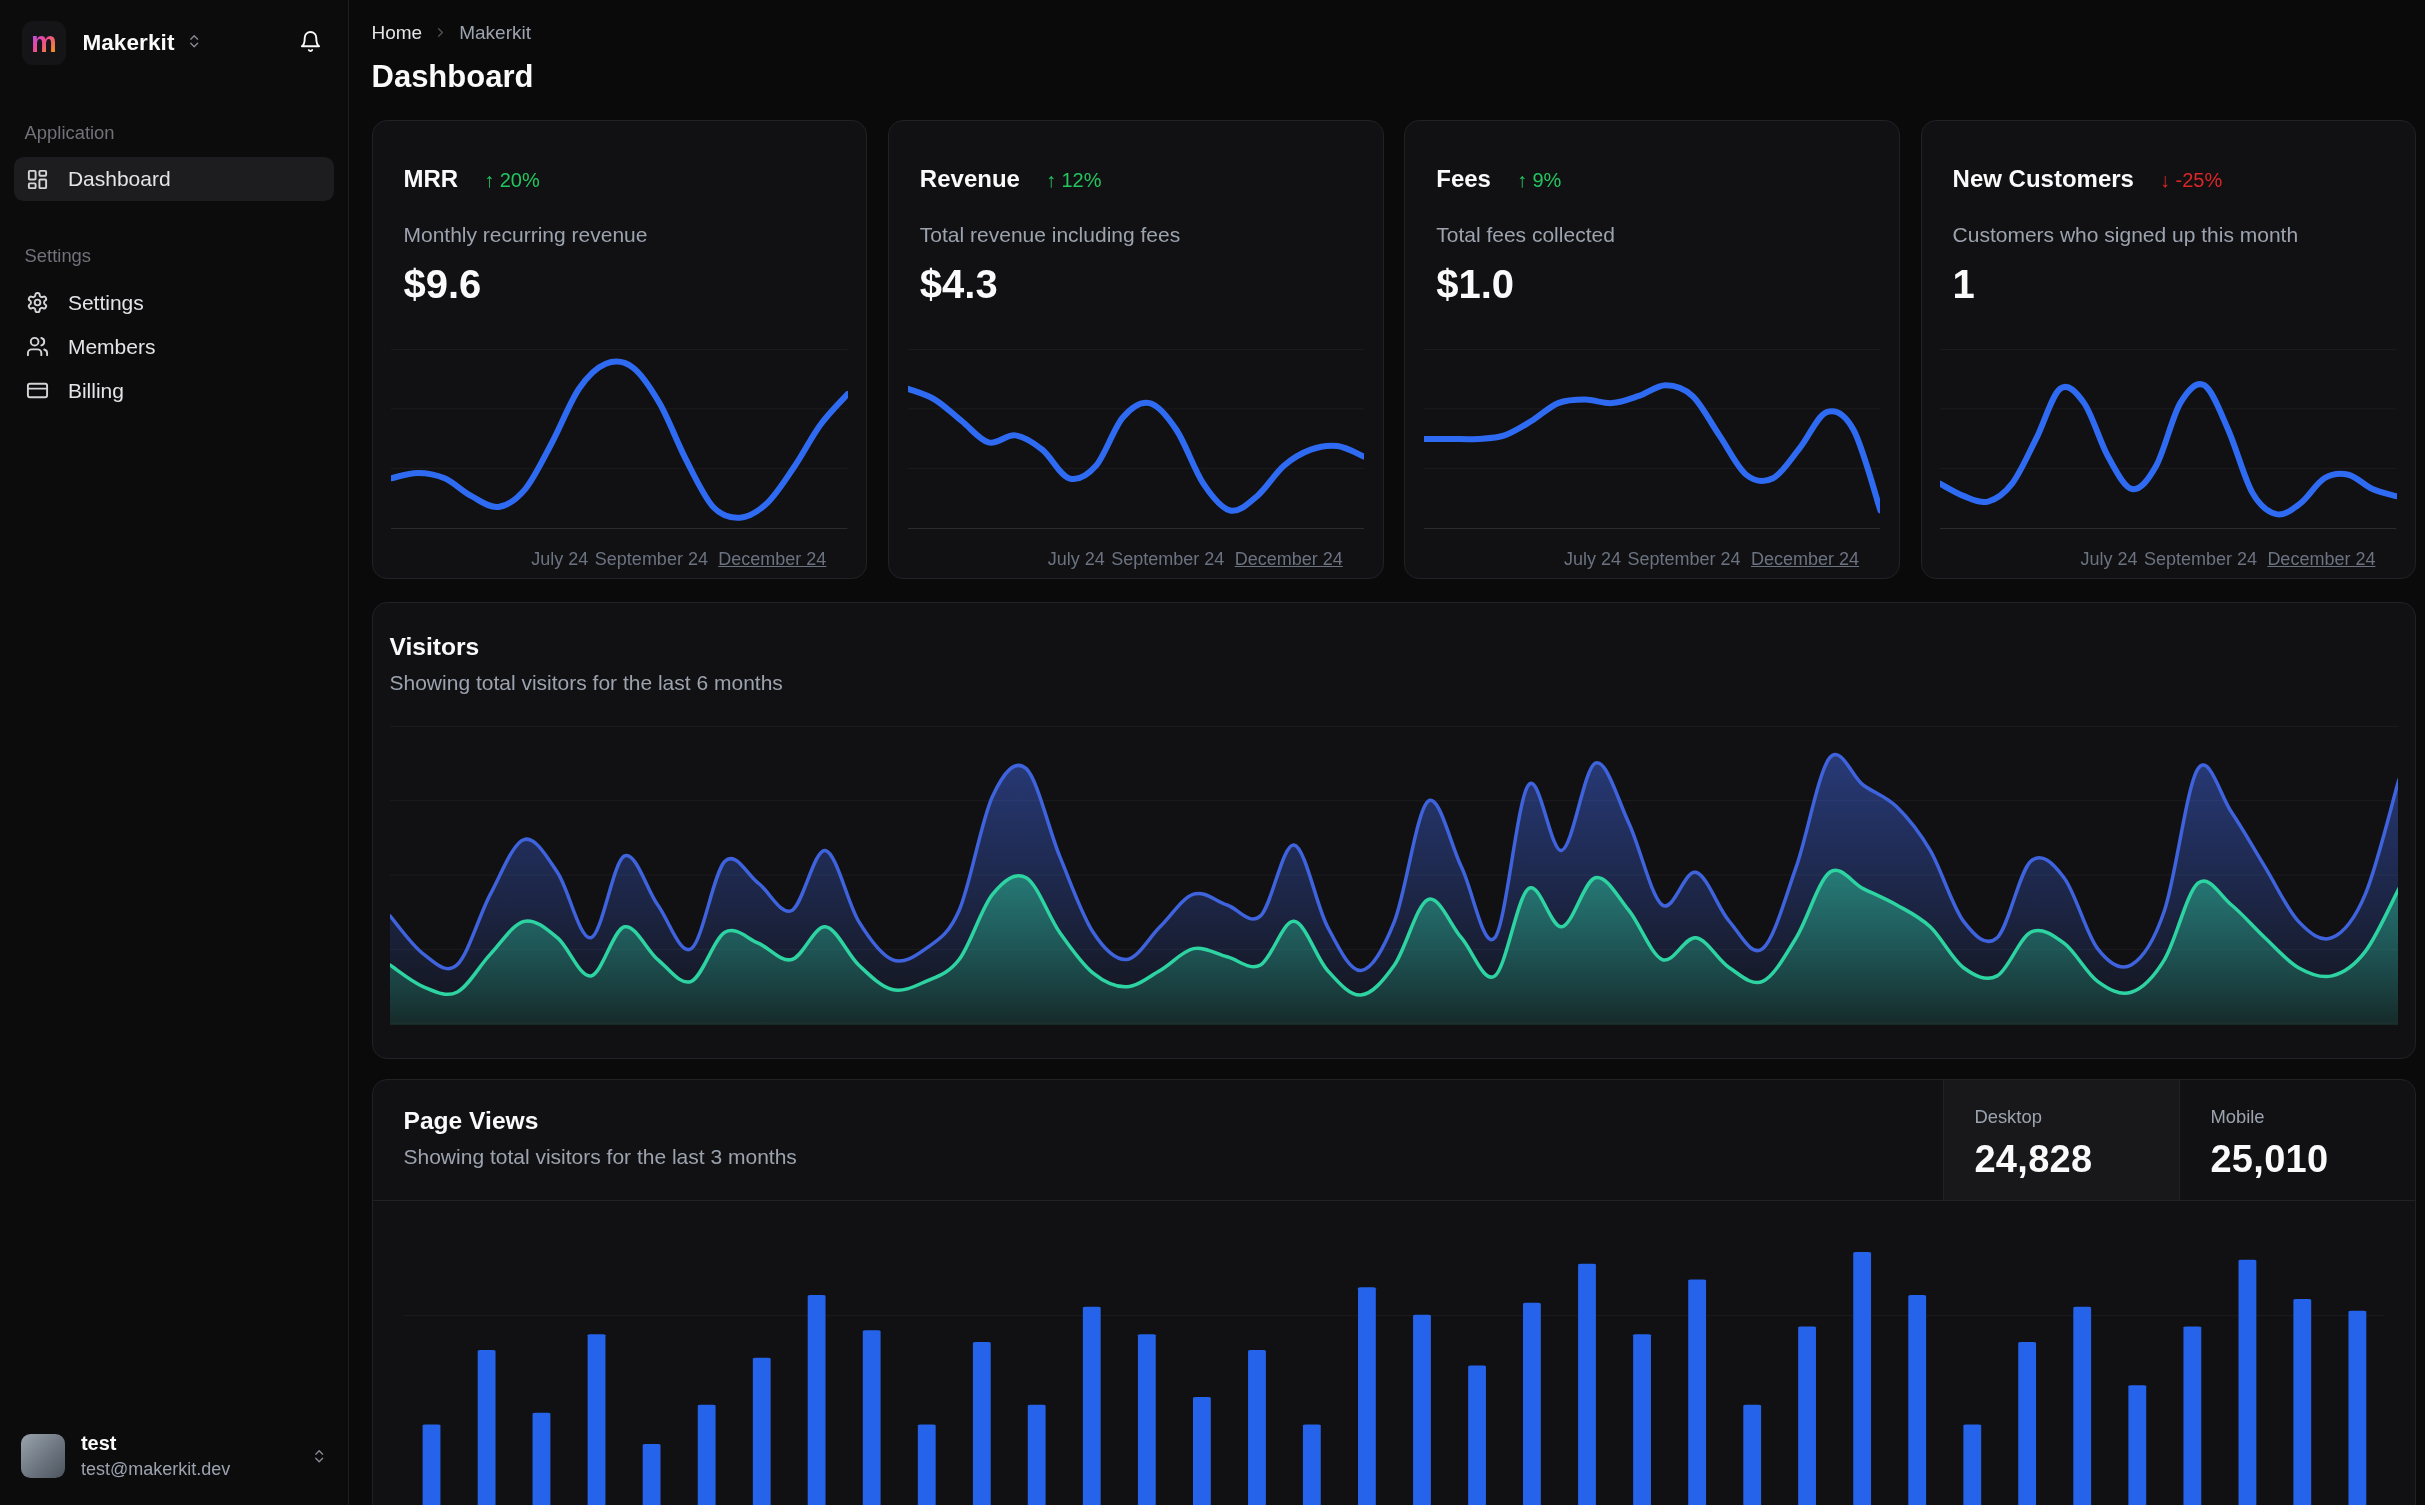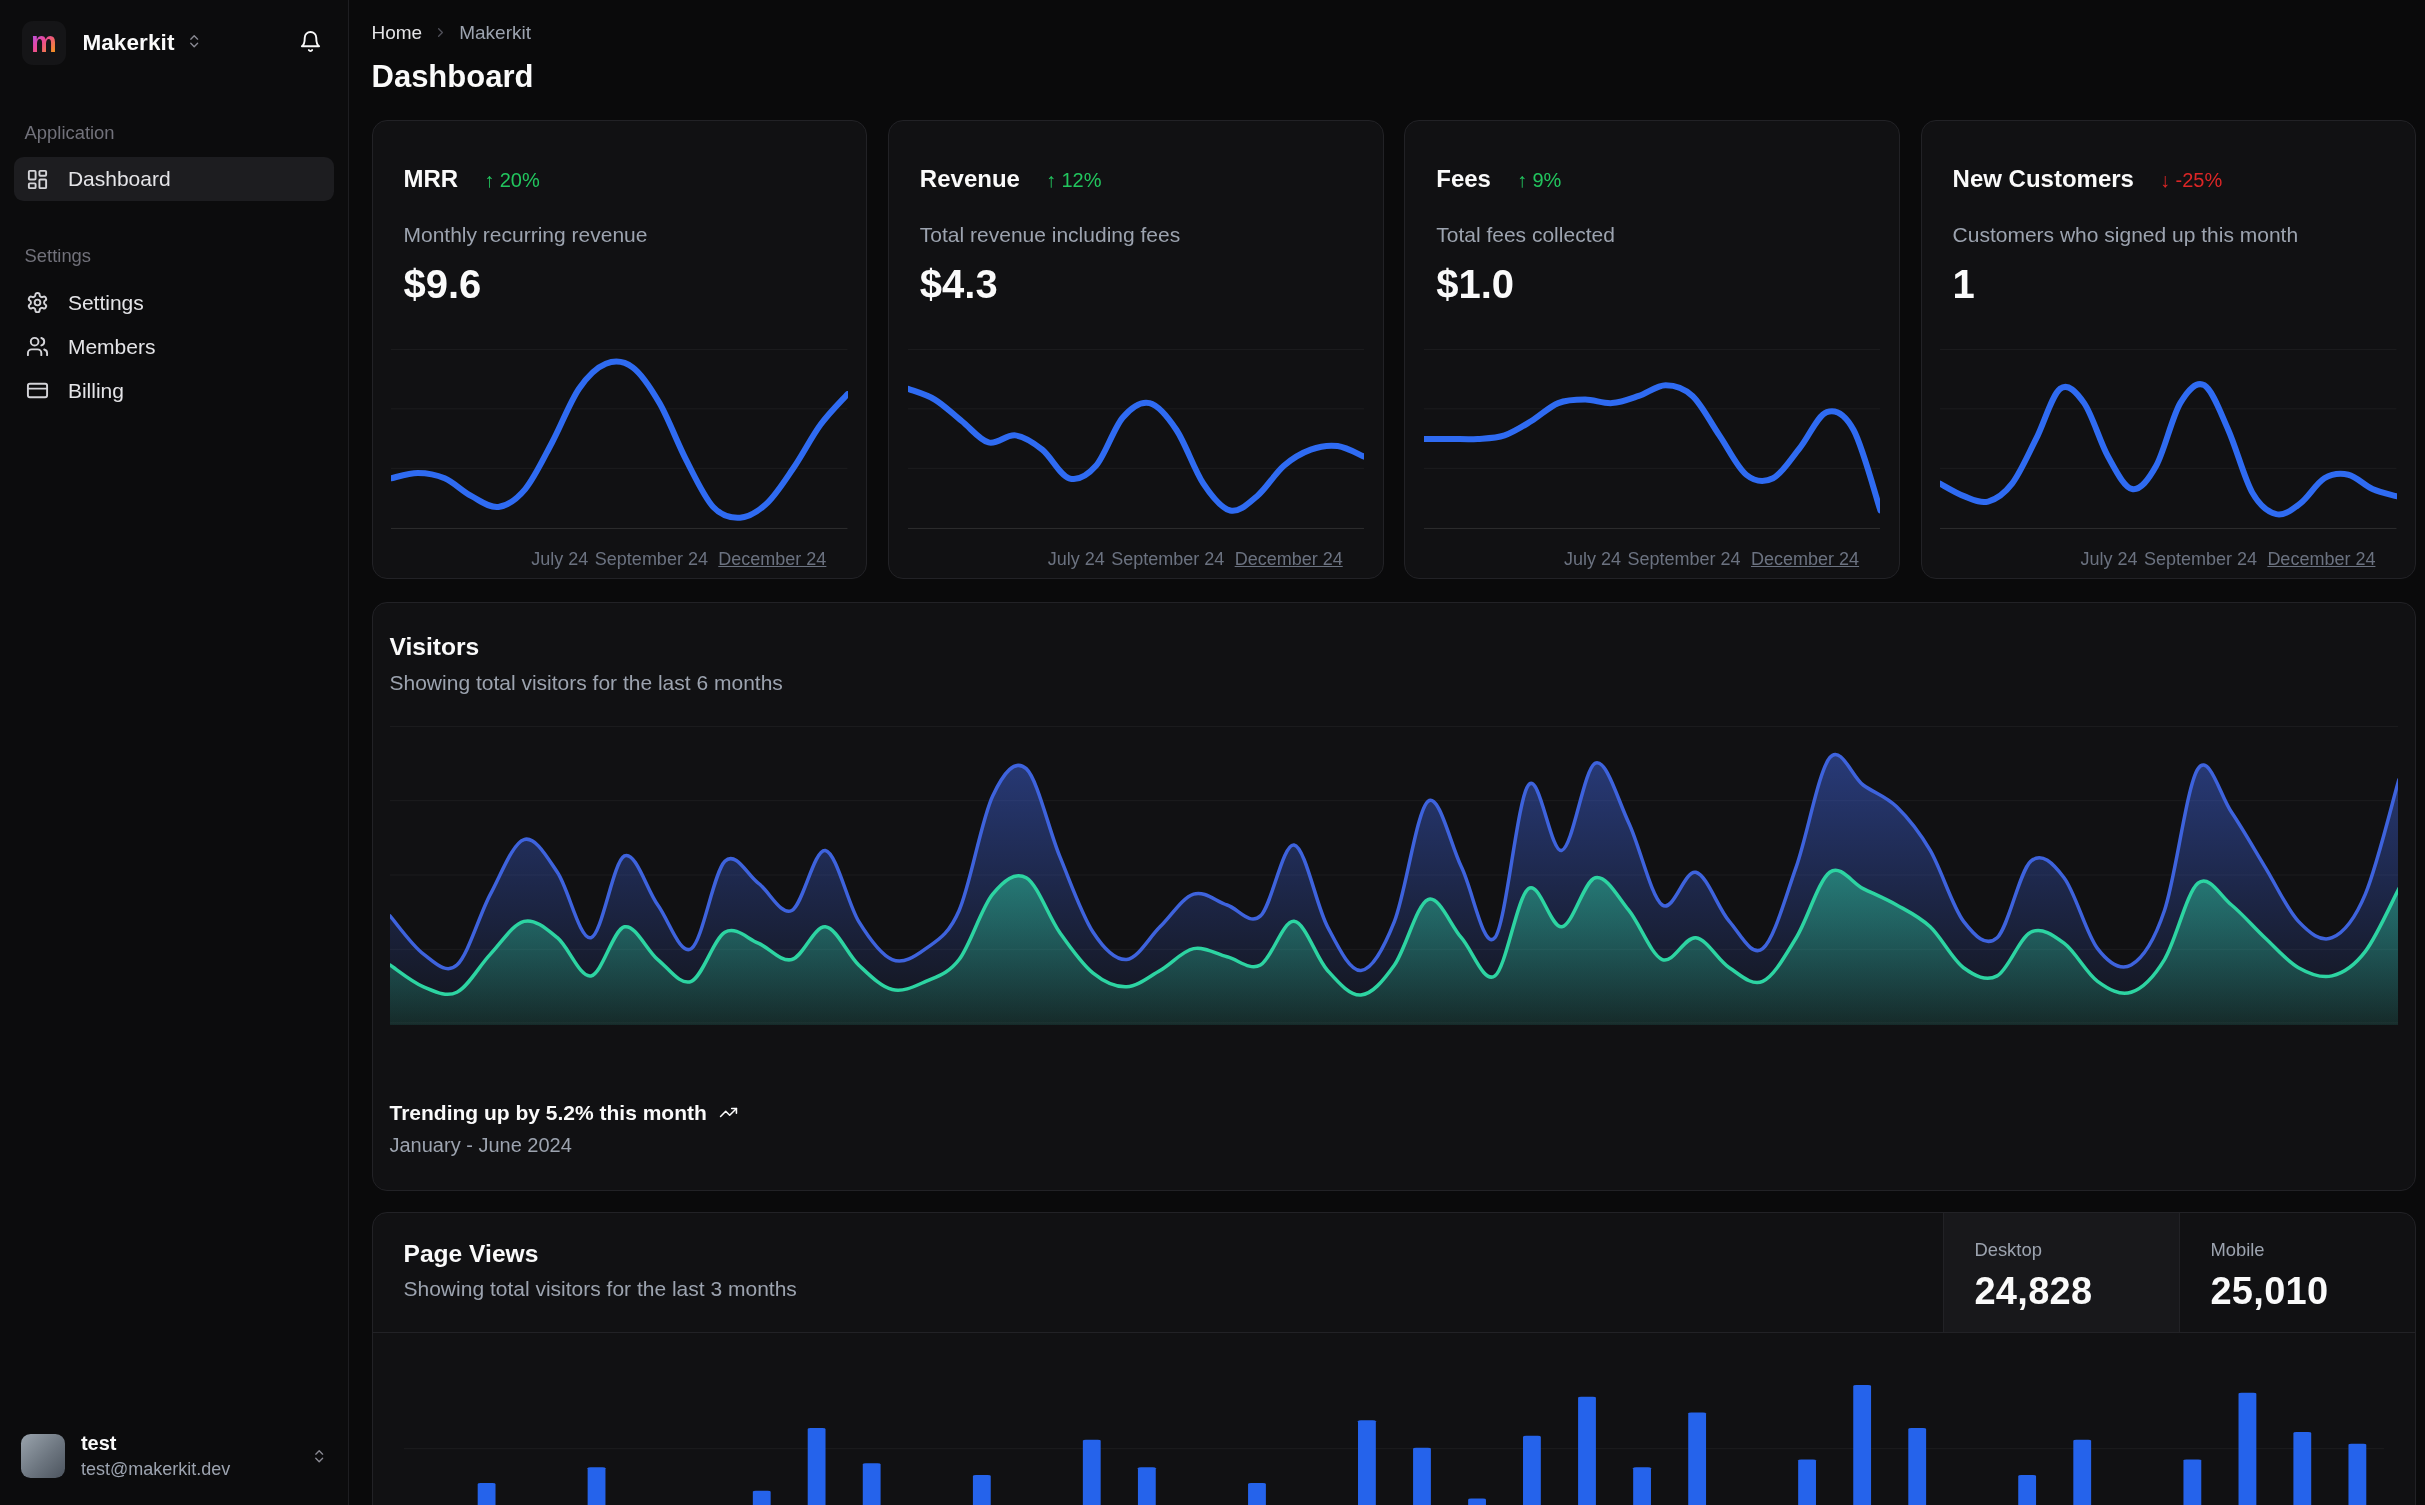--- a/index.html
+++ b/index.html
@@ -297,32 +297,20 @@
             <line x1="0" y1="111" x2="1000" y2="111" stroke="rgba(255,255,255,0.05)" stroke-width="1" vector-effect="non-scaling-stroke"></line>
             <line x1="0" y1="220" x2="1000" y2="220" stroke="rgba(255,255,255,0.05)" stroke-width="1" vector-effect="non-scaling-stroke"></line>
             <line x1="0" y1="329" x2="1000" y2="329" stroke="rgba(255,255,255,0.05)" stroke-width="1" vector-effect="non-scaling-stroke"></line>
             <line x1="0" y1="437" x2="1000" y2="437" stroke="rgba(255,255,255,0.05)" stroke-width="1" vector-effect="non-scaling-stroke"></line>
             <path d="M0.0 280.0C2.8 289.3,11.1 324.0,16.7 336.0C22.2 348.0,27.8 366.7,33.3 352.0C38.9 337.3,44.4 278.7,50.0 248.0C55.6 217.3,61.1 173.3,66.7 168.0C72.2 162.7,77.8 192.0,83.3 216.0C88.9 240.0,94.4 316.0,100.0 312.0C105.6 308.0,111.1 200.0,116.7 192.0C122.2 184.0,127.8 241.3,133.3 264.0C138.9 286.7,144.4 338.7,150.0 328.0C155.6 317.3,161.1 216.0,166.7 200.0C172.2 184.0,177.8 220.0,183.3 232.0C188.9 244.0,194.4 280.0,200.0 272.0C205.6 264.0,211.1 181.3,216.7 184.0C222.2 186.7,227.8 261.3,233.3 288.0C238.9 314.7,244.4 337.3,250.0 344.0C255.6 350.7,261.1 340.0,266.7 328.0C272.2 316.0,277.8 309.3,283.3 272.0C288.9 234.7,294.4 138.7,300.0 104.0C305.6 69.3,311.1 49.3,316.7 64.0C322.2 78.7,327.8 152.0,333.3 192.0C338.9 232.0,344.4 278.7,350.0 304.0C355.6 329.3,361.1 345.3,366.7 344.0C372.2 342.7,377.8 312.0,383.3 296.0C388.9 280.0,394.4 253.3,400.0 248.0C405.6 242.7,411.1 258.7,416.7 264.0C422.2 269.3,427.8 294.7,433.3 280.0C438.9 265.3,444.4 173.3,450.0 176.0C455.6 178.7,461.1 265.3,466.7 296.0C472.2 326.7,477.8 361.3,483.3 360.0C488.9 358.7,494.4 329.3,500.0 288.0C505.6 246.7,511.1 125.3,516.7 112.0C522.2 98.7,527.8 174.7,533.3 208.0C538.9 241.3,544.4 332.0,550.0 312.0C555.6 292.0,561.1 109.3,566.7 88.0C572.2 66.7,577.8 189.3,583.3 184.0C588.9 178.7,594.4 62.7,600.0 56.0C605.6 49.3,611.1 109.3,616.7 144.0C622.2 178.7,627.8 252.0,633.3 264.0C638.9 276.0,644.4 212.0,650.0 216.0C655.6 220.0,661.1 269.3,666.7 288.0C672.2 306.7,677.8 341.3,683.3 328.0C688.9 314.7,694.4 254.7,700.0 208.0C705.6 161.3,711.1 68.0,716.7 48.0C722.2 28.0,727.8 76.0,733.3 88.0C738.9 100.0,744.4 104.0,750.0 120.0C755.6 136.0,761.1 156.0,766.7 184.0C772.2 212.0,777.8 266.7,783.3 288.0C788.9 309.3,794.4 326.7,800.0 312.0C805.6 297.3,811.1 214.7,816.7 200.0C822.2 185.3,827.8 202.7,833.3 224.0C838.9 245.3,844.4 306.7,850.0 328.0C855.6 349.3,861.1 361.3,866.7 352.0C872.2 342.7,877.8 320.0,883.3 272.0C888.9 224.0,894.4 88.0,900.0 64.0C905.6 40.0,911.1 104.0,916.7 128.0C922.2 152.0,927.8 181.3,933.3 208.0C938.9 234.7,944.4 270.7,950.0 288.0C955.6 305.3,961.1 318.7,966.7 312.0C972.2 305.3,977.8 286.7,983.3 248.0C988.9 209.3,997.2 108.0,1000.0 80.0 L 1000 440 L 0 440 Z" fill="url(#g0)" stroke="none"></path>
             <path d="M0.0 280.0C2.8 289.3,11.1 324.0,16.7 336.0C22.2 348.0,27.8 366.7,33.3 352.0C38.9 337.3,44.4 278.7,50.0 248.0C55.6 217.3,61.1 173.3,66.7 168.0C72.2 162.7,77.8 192.0,83.3 216.0C88.9 240.0,94.4 316.0,100.0 312.0C105.6 308.0,111.1 200.0,116.7 192.0C122.2 184.0,127.8 241.3,133.3 264.0C138.9 286.7,144.4 338.7,150.0 328.0C155.6 317.3,161.1 216.0,166.7 200.0C172.2 184.0,177.8 220.0,183.3 232.0C188.9 244.0,194.4 280.0,200.0 272.0C205.6 264.0,211.1 181.3,216.7 184.0C222.2 186.7,227.8 261.3,233.3 288.0C238.9 314.7,244.4 337.3,250.0 344.0C255.6 350.7,261.1 340.0,266.7 328.0C272.2 316.0,277.8 309.3,283.3 272.0C288.9 234.7,294.4 138.7,300.0 104.0C305.6 69.3,311.1 49.3,316.7 64.0C322.2 78.7,327.8 152.0,333.3 192.0C338.9 232.0,344.4 278.7,350.0 304.0C355.6 329.3,361.1 345.3,366.7 344.0C372.2 342.7,377.8 312.0,383.3 296.0C388.9 280.0,394.4 253.3,400.0 248.0C405.6 242.7,411.1 258.7,416.7 264.0C422.2 269.3,427.8 294.7,433.3 280.0C438.9 265.3,444.4 173.3,450.0 176.0C455.6 178.7,461.1 265.3,466.7 296.0C472.2 326.7,477.8 361.3,483.3 360.0C488.9 358.7,494.4 329.3,500.0 288.0C505.6 246.7,511.1 125.3,516.7 112.0C522.2 98.7,527.8 174.7,533.3 208.0C538.9 241.3,544.4 332.0,550.0 312.0C555.6 292.0,561.1 109.3,566.7 88.0C572.2 66.7,577.8 189.3,583.3 184.0C588.9 178.7,594.4 62.7,600.0 56.0C605.6 49.3,611.1 109.3,616.7 144.0C622.2 178.7,627.8 252.0,633.3 264.0C638.9 276.0,644.4 212.0,650.0 216.0C655.6 220.0,661.1 269.3,666.7 288.0C672.2 306.7,677.8 341.3,683.3 328.0C688.9 314.7,694.4 254.7,700.0 208.0C705.6 161.3,711.1 68.0,716.7 48.0C722.2 28.0,727.8 76.0,733.3 88.0C738.9 100.0,744.4 104.0,750.0 120.0C755.6 136.0,761.1 156.0,766.7 184.0C772.2 212.0,777.8 266.7,783.3 288.0C788.9 309.3,794.4 326.7,800.0 312.0C805.6 297.3,811.1 214.7,816.7 200.0C822.2 185.3,827.8 202.7,833.3 224.0C838.9 245.3,844.4 306.7,850.0 328.0C855.6 349.3,861.1 361.3,866.7 352.0C872.2 342.7,877.8 320.0,883.3 272.0C888.9 224.0,894.4 88.0,900.0 64.0C905.6 40.0,911.1 104.0,916.7 128.0C922.2 152.0,927.8 181.3,933.3 208.0C938.9 234.7,944.4 270.7,950.0 288.0C955.6 305.3,961.1 318.7,966.7 312.0C972.2 305.3,977.8 286.7,983.3 248.0C988.9 209.3,997.2 108.0,1000.0 80.0" fill="none" stroke="#3e63dd" stroke-width="3.5" stroke-linecap="round" vector-effect="non-scaling-stroke"></path>
             <path d="M0.0 352.0C2.8 357.3,11.1 377.3,16.7 384.0C22.2 390.7,27.8 400.0,33.3 392.0C38.9 384.0,44.4 353.3,50.0 336.0C55.6 318.7,61.1 292.0,66.7 288.0C72.2 284.0,77.8 298.7,83.3 312.0C88.9 325.3,94.4 370.7,100.0 368.0C105.6 365.3,111.1 300.0,116.7 296.0C122.2 292.0,127.8 330.7,133.3 344.0C138.9 357.3,144.4 382.7,150.0 376.0C155.6 369.3,161.1 313.3,166.7 304.0C172.2 294.7,177.8 313.3,183.3 320.0C188.9 326.7,194.4 348.0,200.0 344.0C205.6 340.0,211.1 294.7,216.7 296.0C222.2 297.3,227.8 336.7,233.3 352.0C238.9 367.3,244.4 384.0,250.0 388.0C255.6 392.0,261.1 383.3,266.7 376.0C272.2 368.7,277.8 365.3,283.3 344.0C288.9 322.7,294.4 268.0,300.0 248.0C305.6 228.0,311.1 214.7,316.7 224.0C322.2 233.3,327.8 280.7,333.3 304.0C338.9 327.3,344.4 350.7,350.0 364.0C355.6 377.3,361.1 384.7,366.7 384.0C372.2 383.3,377.8 369.3,383.3 360.0C388.9 350.7,394.4 331.3,400.0 328.0C405.6 324.7,411.1 336.0,416.7 340.0C422.2 344.0,427.8 360.7,433.3 352.0C438.9 343.3,444.4 286.7,450.0 288.0C455.6 289.3,461.1 342.0,466.7 360.0C472.2 378.0,477.8 397.3,483.3 396.0C488.9 394.7,494.4 375.3,500.0 352.0C505.6 328.7,511.1 262.7,516.7 256.0C522.2 249.3,527.8 293.3,533.3 312.0C538.9 330.7,544.4 380.0,550.0 368.0C555.6 356.0,561.1 252.0,566.7 240.0C572.2 228.0,577.8 298.7,583.3 296.0C588.9 293.3,594.4 228.0,600.0 224.0C605.6 220.0,611.1 252.0,616.7 272.0C622.2 292.0,627.8 337.3,633.3 344.0C638.9 350.7,644.4 310.0,650.0 312.0C655.6 314.0,661.1 345.3,666.7 356.0C672.2 366.7,677.8 383.3,683.3 376.0C688.9 368.7,694.4 338.7,700.0 312.0C705.6 285.3,711.1 228.0,716.7 216.0C722.2 204.0,727.8 232.0,733.3 240.0C738.9 248.0,744.4 254.7,750.0 264.0C755.6 273.3,761.1 280.7,766.7 296.0C772.2 311.3,777.8 344.0,783.3 356.0C788.9 368.0,794.4 376.7,800.0 368.0C805.6 359.3,811.1 312.0,816.7 304.0C822.2 296.0,827.8 308.0,833.3 320.0C838.9 332.0,844.4 364.0,850.0 376.0C855.6 388.0,861.1 397.3,866.7 392.0C872.2 386.7,877.8 370.7,883.3 344.0C888.9 317.3,894.4 245.3,900.0 232.0C905.6 218.7,911.1 250.7,916.7 264.0C922.2 277.3,927.8 296.7,933.3 312.0C938.9 327.3,944.4 346.7,950.0 356.0C955.6 365.3,961.1 372.0,966.7 368.0C972.2 364.0,977.8 353.3,983.3 332.0C988.9 310.7,997.2 255.3,1000.0 240.0 L 1000 440 L 0 440 Z" fill="url(#g1)" stroke="none"></path>
             <path d="M0.0 352.0C2.8 357.3,11.1 377.3,16.7 384.0C22.2 390.7,27.8 400.0,33.3 392.0C38.9 384.0,44.4 353.3,50.0 336.0C55.6 318.7,61.1 292.0,66.7 288.0C72.2 284.0,77.8 298.7,83.3 312.0C88.9 325.3,94.4 370.7,100.0 368.0C105.6 365.3,111.1 300.0,116.7 296.0C122.2 292.0,127.8 330.7,133.3 344.0C138.9 357.3,144.4 382.7,150.0 376.0C155.6 369.3,161.1 313.3,166.7 304.0C172.2 294.7,177.8 313.3,183.3 320.0C188.9 326.7,194.4 348.0,200.0 344.0C205.6 340.0,211.1 294.7,216.7 296.0C222.2 297.3,227.8 336.7,233.3 352.0C238.9 367.3,244.4 384.0,250.0 388.0C255.6 392.0,261.1 383.3,266.7 376.0C272.2 368.7,277.8 365.3,283.3 344.0C288.9 322.7,294.4 268.0,300.0 248.0C305.6 228.0,311.1 214.7,316.7 224.0C322.2 233.3,327.8 280.7,333.3 304.0C338.9 327.3,344.4 350.7,350.0 364.0C355.6 377.3,361.1 384.7,366.7 384.0C372.2 383.3,377.8 369.3,383.3 360.0C388.9 350.7,394.4 331.3,400.0 328.0C405.6 324.7,411.1 336.0,416.7 340.0C422.2 344.0,427.8 360.7,433.3 352.0C438.9 343.3,444.4 286.7,450.0 288.0C455.6 289.3,461.1 342.0,466.7 360.0C472.2 378.0,477.8 397.3,483.3 396.0C488.9 394.7,494.4 375.3,500.0 352.0C505.6 328.7,511.1 262.7,516.7 256.0C522.2 249.3,527.8 293.3,533.3 312.0C538.9 330.7,544.4 380.0,550.0 368.0C555.6 356.0,561.1 252.0,566.7 240.0C572.2 228.0,577.8 298.7,583.3 296.0C588.9 293.3,594.4 228.0,600.0 224.0C605.6 220.0,611.1 252.0,616.7 272.0C622.2 292.0,627.8 337.3,633.3 344.0C638.9 350.7,644.4 310.0,650.0 312.0C655.6 314.0,661.1 345.3,666.7 356.0C672.2 366.7,677.8 383.3,683.3 376.0C688.9 368.7,694.4 338.7,700.0 312.0C705.6 285.3,711.1 228.0,716.7 216.0C722.2 204.0,727.8 232.0,733.3 240.0C738.9 248.0,744.4 254.7,750.0 264.0C755.6 273.3,761.1 280.7,766.7 296.0C772.2 311.3,777.8 344.0,783.3 356.0C788.9 368.0,794.4 376.7,800.0 368.0C805.6 359.3,811.1 312.0,816.7 304.0C822.2 296.0,827.8 308.0,833.3 320.0C838.9 332.0,844.4 364.0,850.0 376.0C855.6 388.0,861.1 397.3,866.7 392.0C872.2 386.7,877.8 370.7,883.3 344.0C888.9 317.3,894.4 245.3,900.0 232.0C905.6 218.7,911.1 250.7,916.7 264.0C922.2 277.3,927.8 296.7,933.3 312.0C938.9 327.3,944.4 346.7,950.0 356.0C955.6 365.3,961.1 372.0,966.7 368.0C972.2 364.0,977.8 353.3,983.3 332.0C988.9 310.7,997.2 255.3,1000.0 240.0" fill="none" stroke="#2dd4a2" stroke-width="3.5" stroke-linecap="round" vector-effect="non-scaling-stroke"></path>
           </svg>
         </div>
-      <div class="visitors-footer">
-        <div class="vf-main">
-          <span>Trending up by 5.2% this month</span>
-          <span class="icon-28">
-            <svg viewBox="0 0 24 24" fill="none" stroke="currentColor" stroke-width="2" stroke-linecap="round" stroke-linejoin="round">
-                <polyline points="22 7 13.5 15.5 8.5 10.5 2 17"></polyline>
-                <polyline points="16 7 22 7 22 13"></polyline>
-              </svg>
-          </span>
-        </div>
-        <div class="vf-sub">January - June 2024</div>
-      </div>
     </section>
 
     <section class="panel pageviews">
       <div class="pv-header">
         <div class="pv-left">
           <div class="panel-title">Page Views</div>
           <div class="panel-sub">Showing total visitors for the last 3 months</div>
         </div>
         <div class="pv-tab active">
           <div class="pv-tab-label">Desktop</div>

